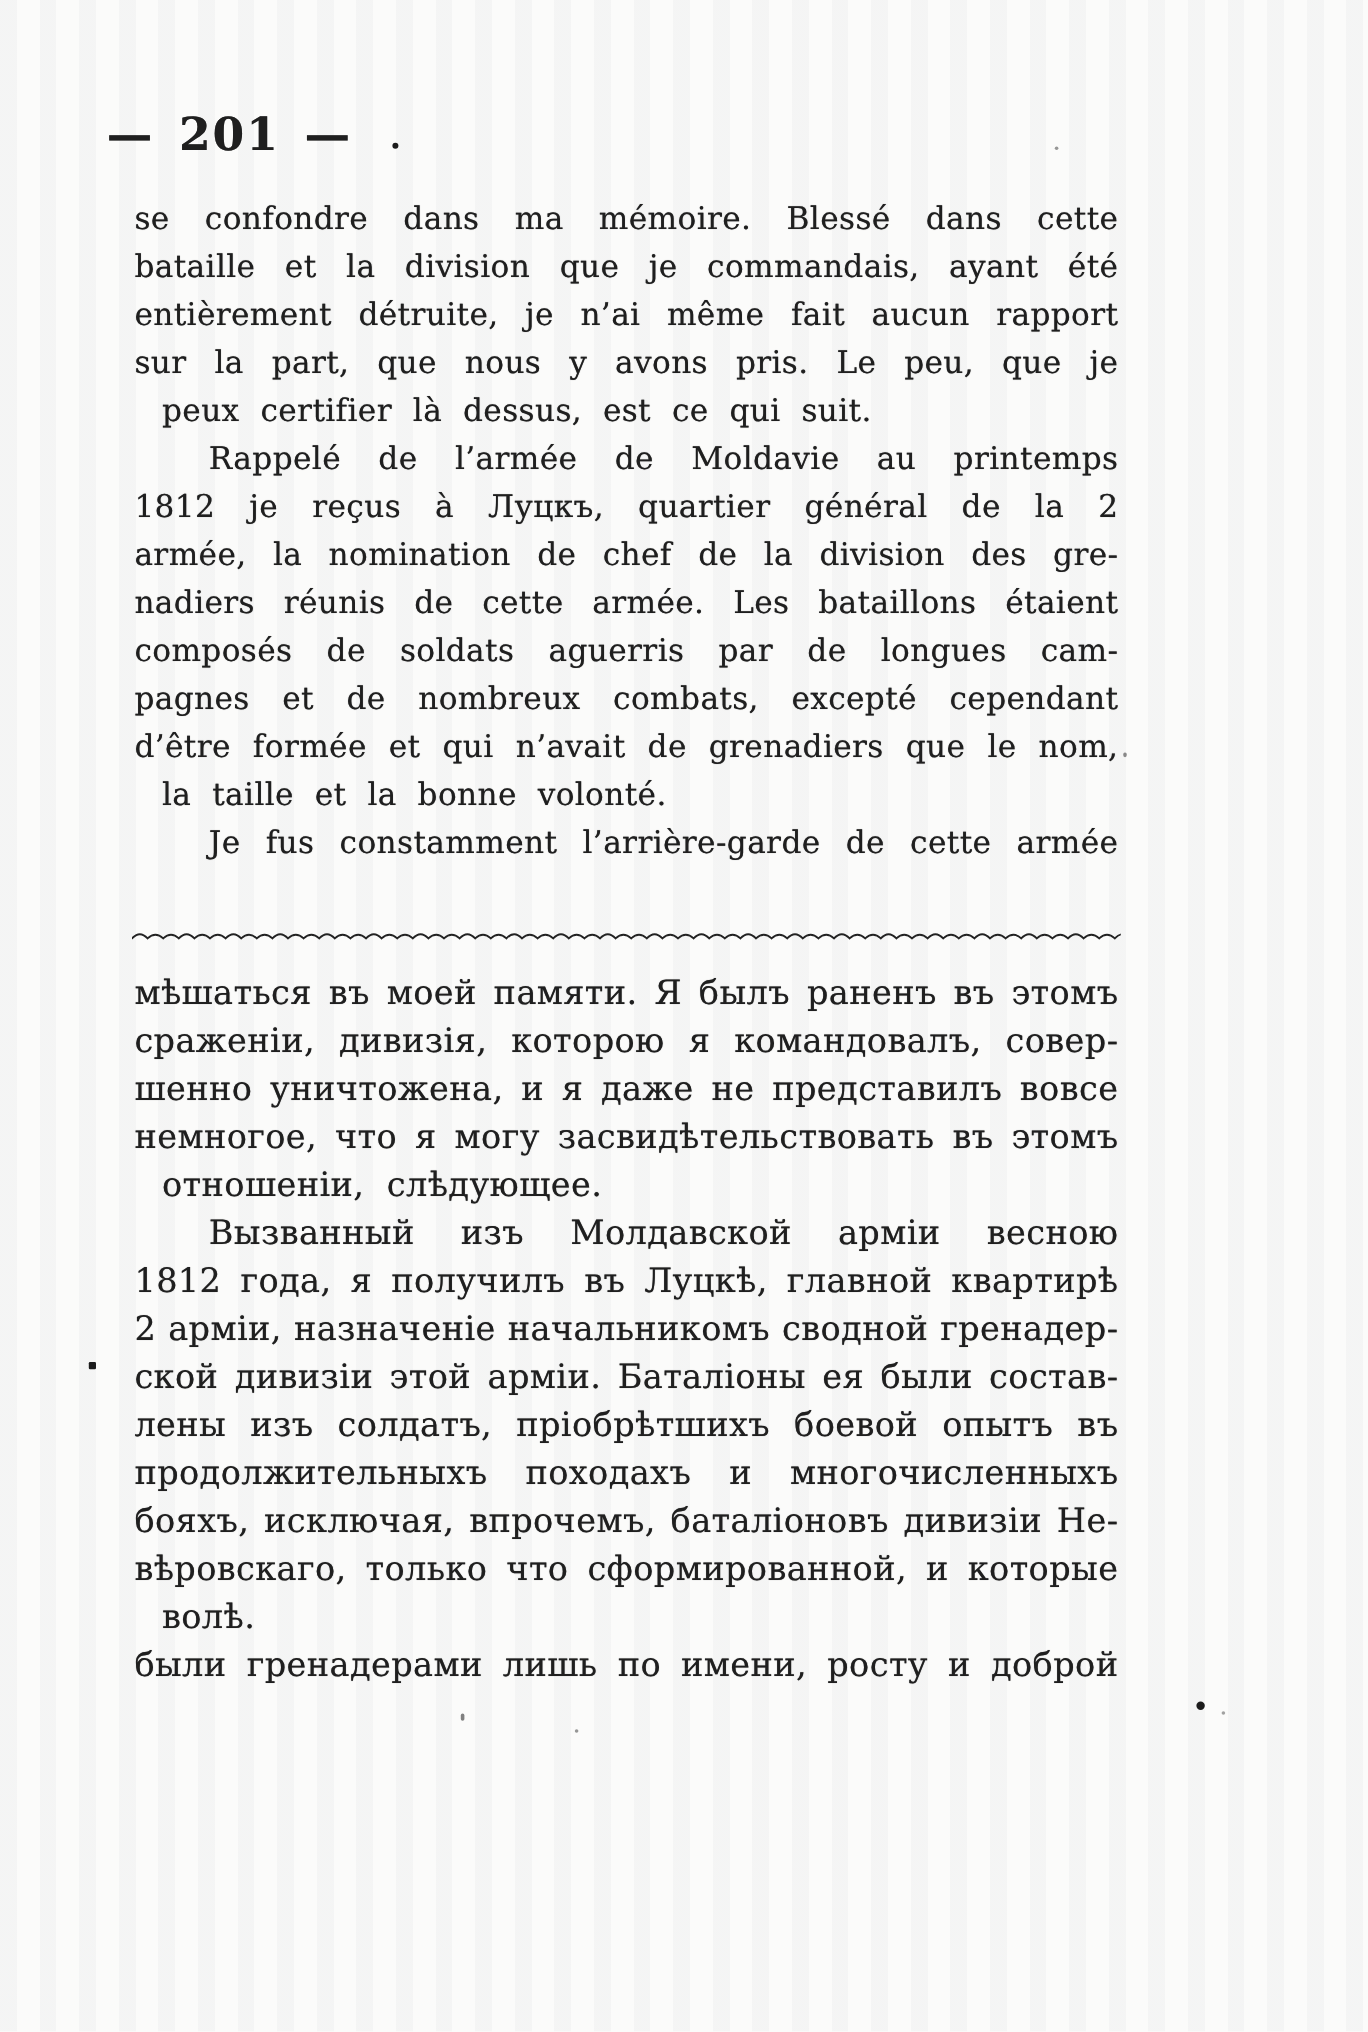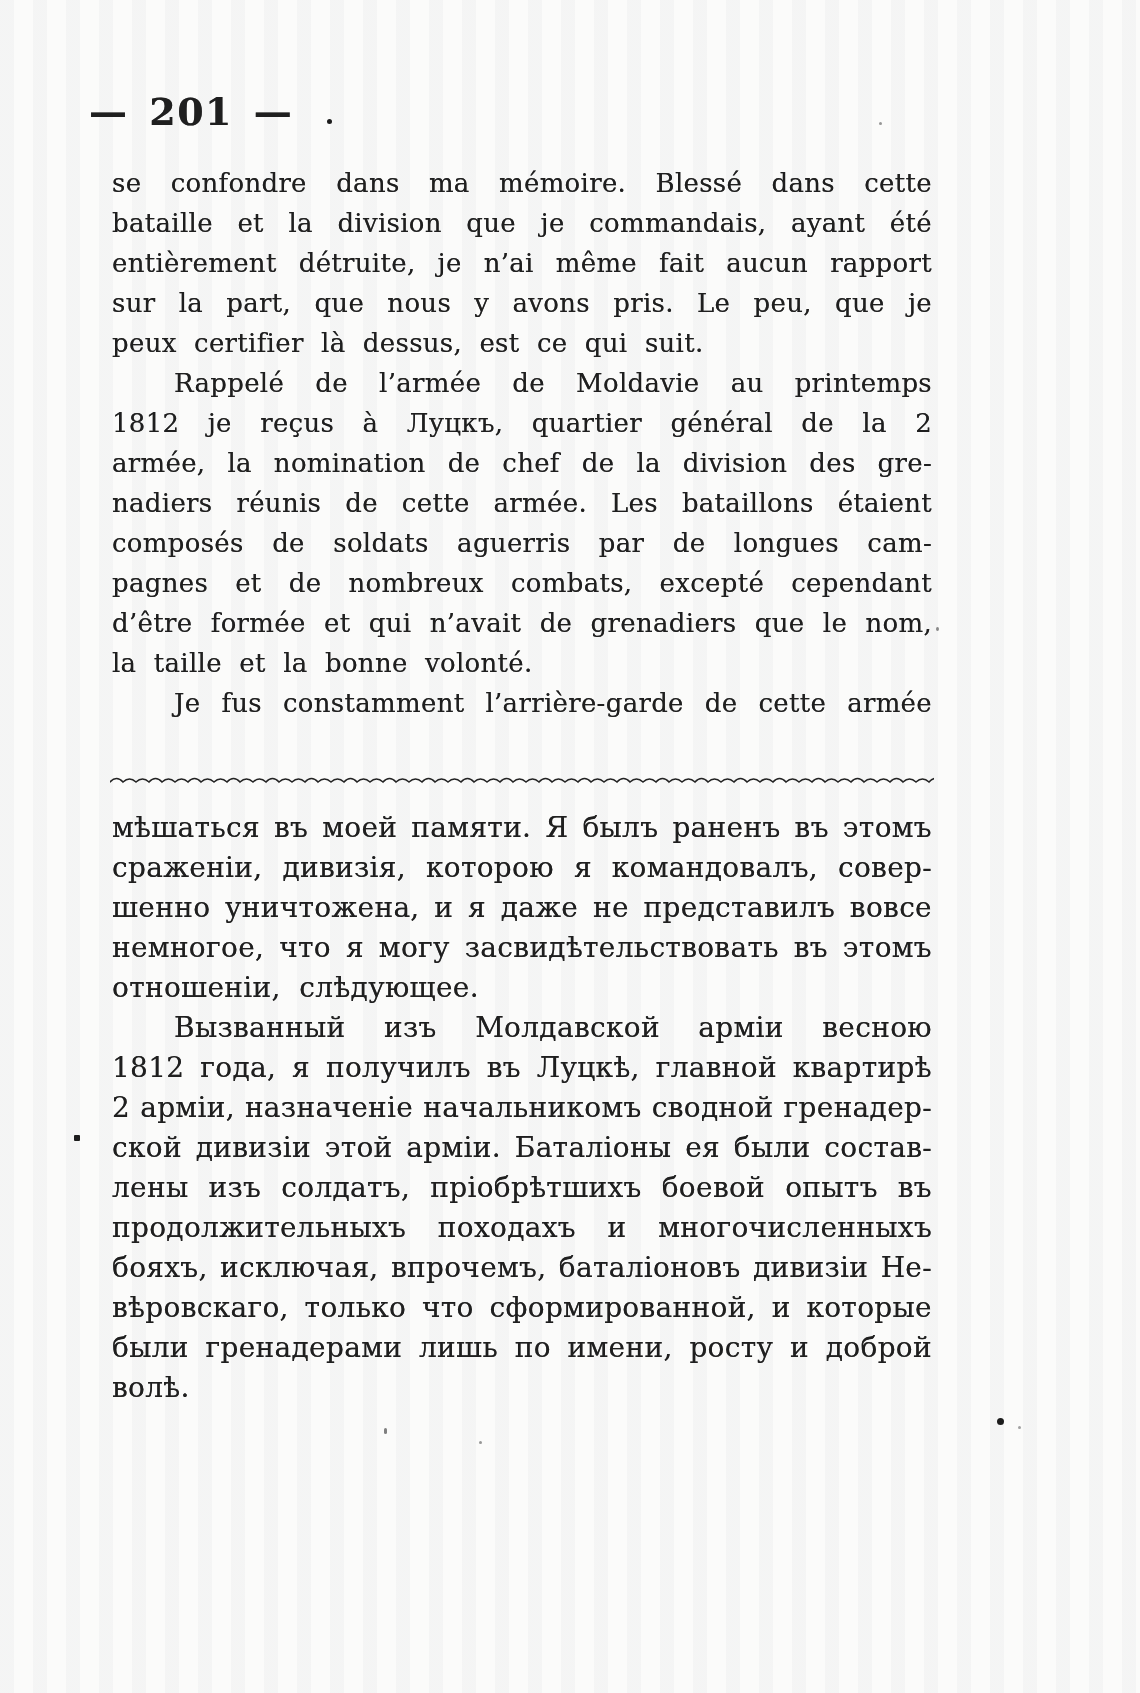--- a/index.html
+++ b/index.html
@@ -59,20 +59,21 @@
     text-align: justify;
     text-align-last: justify;
     text-justify: inter-word;
     letter-spacing: 0.3px;
     text-shadow: 0 0 0.6px rgba(10,10,10,0.65);
   }
   .line.indent { padding-left: 62px; }
   .line.endpara {
     text-align-last: left;
     word-spacing: 0.34em;
+    margin-left: 23px;
   }
   .separator-wavy {
     position: absolute;
     left: 110px;
     top: 774px;
     width: 824px;
     height: 14px;
   }
   .speck {
     position: absolute;
@@ -116,22 +117,22 @@
     <div class="line">немногое, что я могу засвидѣтельствовать въ этомъ</div>
     <div class="line endpara">отношеніи, слѣдующее.</div>
     <div class="line indent">Вызванный изъ Молдавской арміи весною</div>
     <div class="line">1812 года, я получилъ въ Луцкѣ, главной квартирѣ</div>
     <div class="line">2 арміи, назначеніе начальникомъ сводной гренадер-</div>
     <div class="line">ской дивизіи этой арміи. Баталіоны ея были состав-</div>
     <div class="line">лены изъ солдатъ, пріобрѣтшихъ боевой опытъ въ</div>
     <div class="line">продолжительныхъ походахъ и многочисленныхъ</div>
     <div class="line">бояхъ, исключая, впрочемъ, баталіоновъ дивизіи Не-</div>
     <div class="line">вѣровскаго, только что сформированной, и которые</div>
+    <div class="line endpara">волѣ.</div>
     <div class="line">были гренадерами лишь по имени, росту и доброй</div>
-    <div class="line endpara">волѣ.</div>
   </div>
 
 <div class="speck" style="left:327px;top:119px;width:5px;height:5px;"></div>
 <div class="speck" style="left:879px;top:122px;width:3px;height:3px;opacity:.45;"></div>
 <div class="speck" style="left:936px;top:627px;width:3px;height:4px;opacity:.5;"></div>
 <div class="speck" style="left:74px;top:1135px;width:6px;height:6px;border-radius:1px;"></div>
 <div class="speck" style="left:997px;top:1418px;width:7px;height:7px;"></div>
 <div class="speck" style="left:1018px;top:1426px;width:3px;height:3px;opacity:.4;"></div>
 <div class="speck" style="left:384px;top:1428px;width:3px;height:6px;opacity:.55;border-radius:2px;"></div>
 <div class="speck" style="left:479px;top:1441px;width:3px;height:3px;opacity:.45;"></div>

